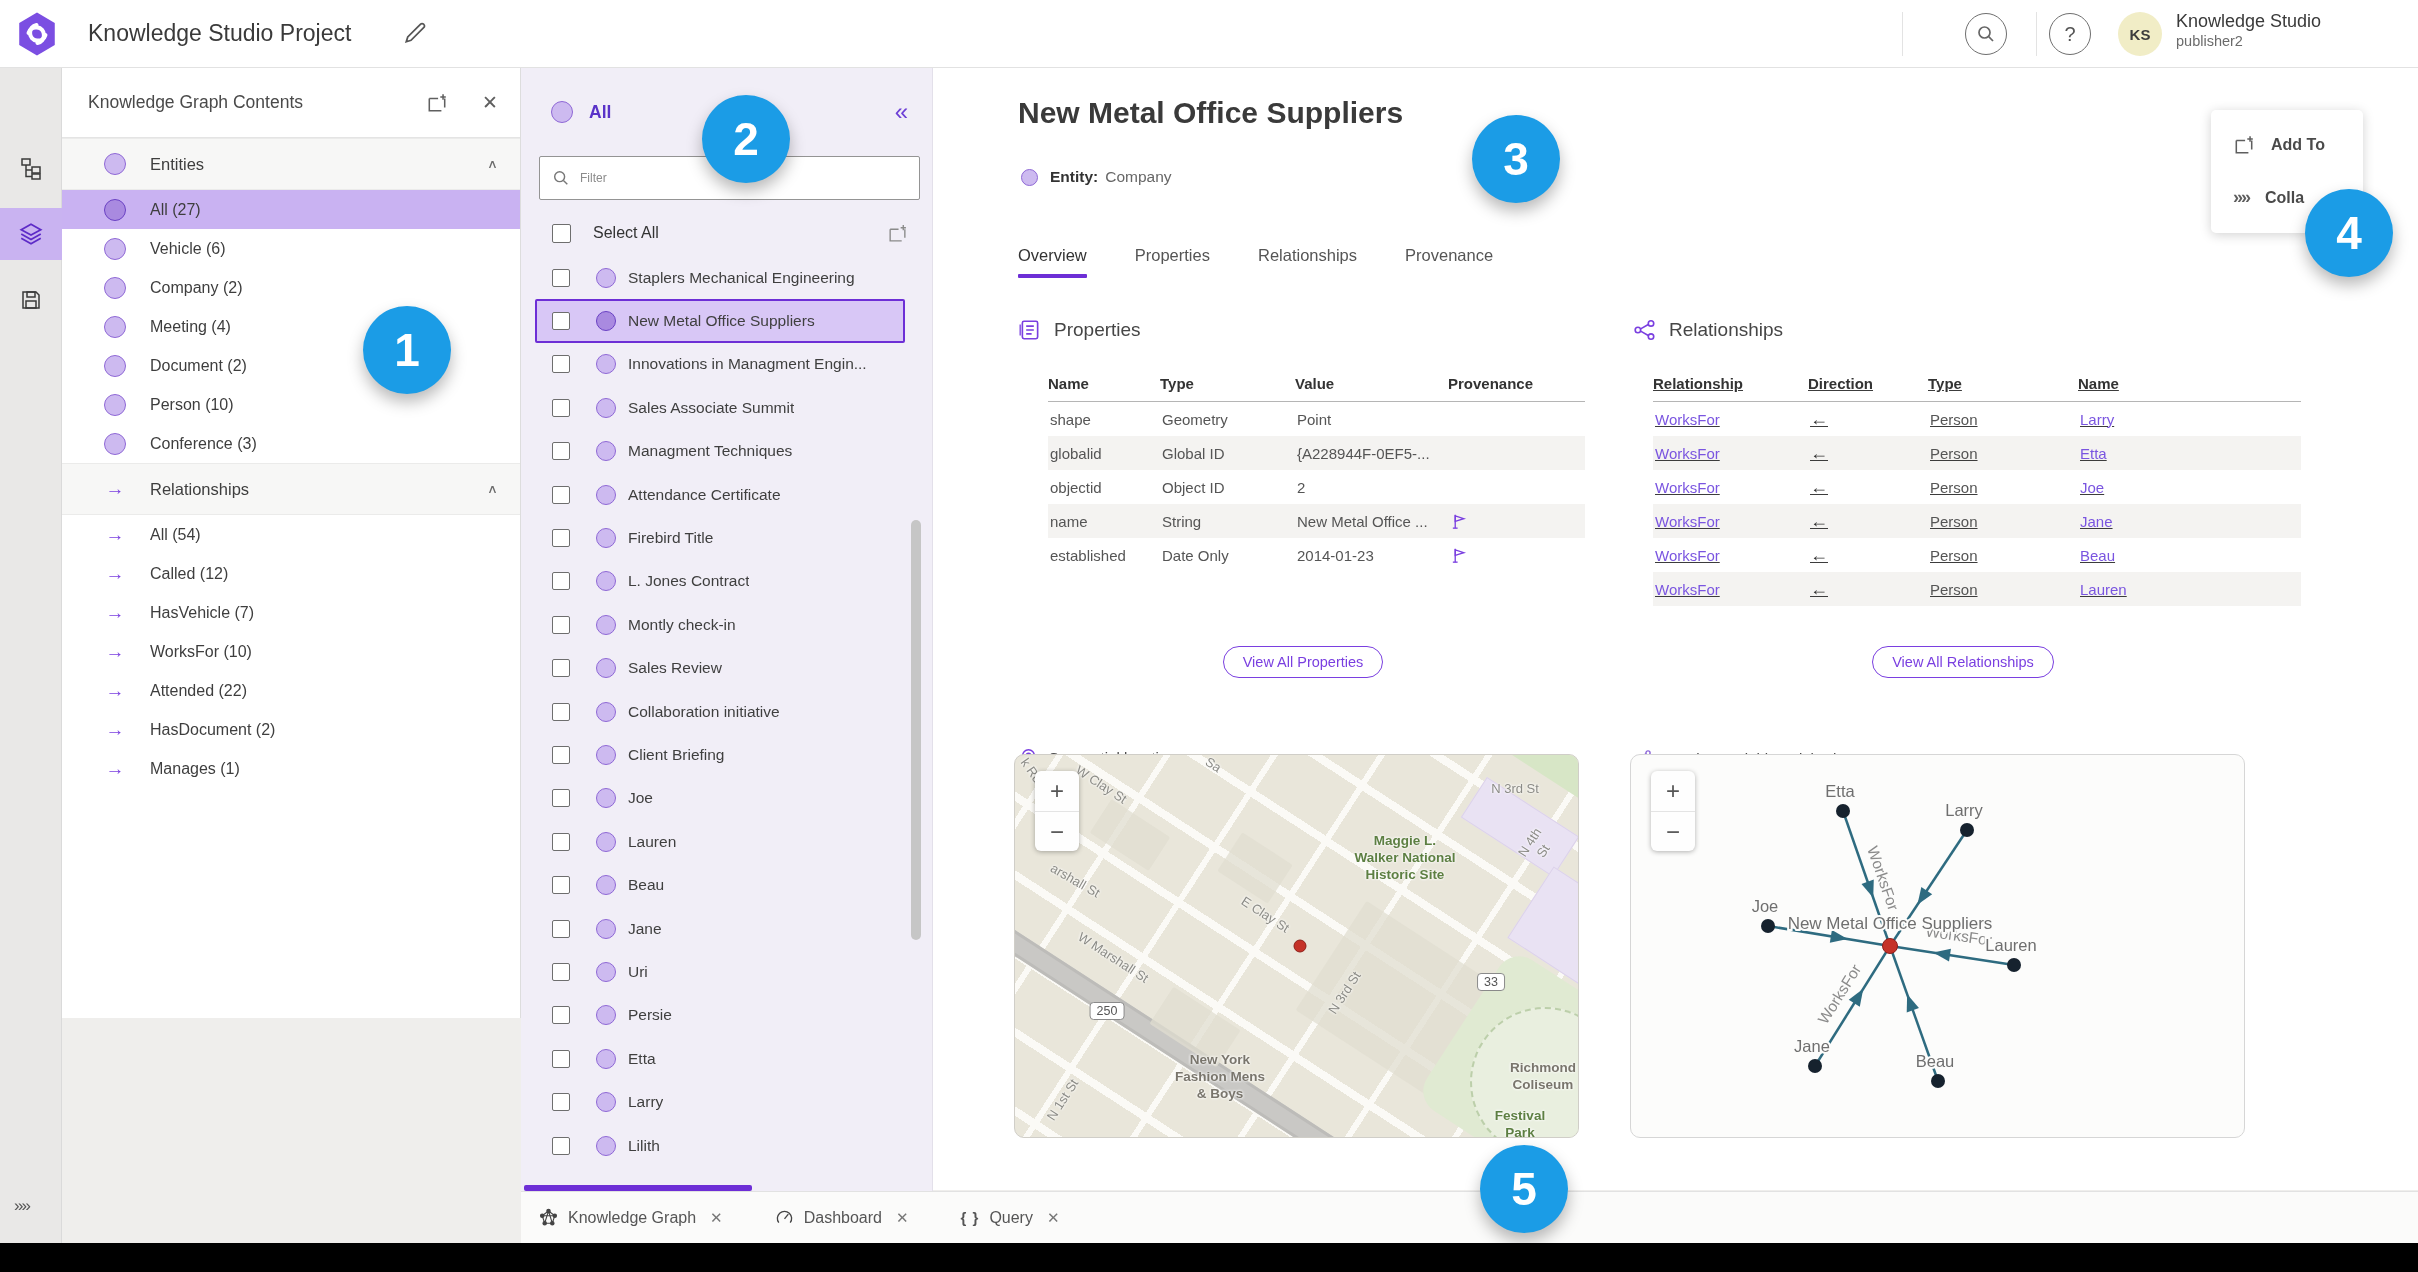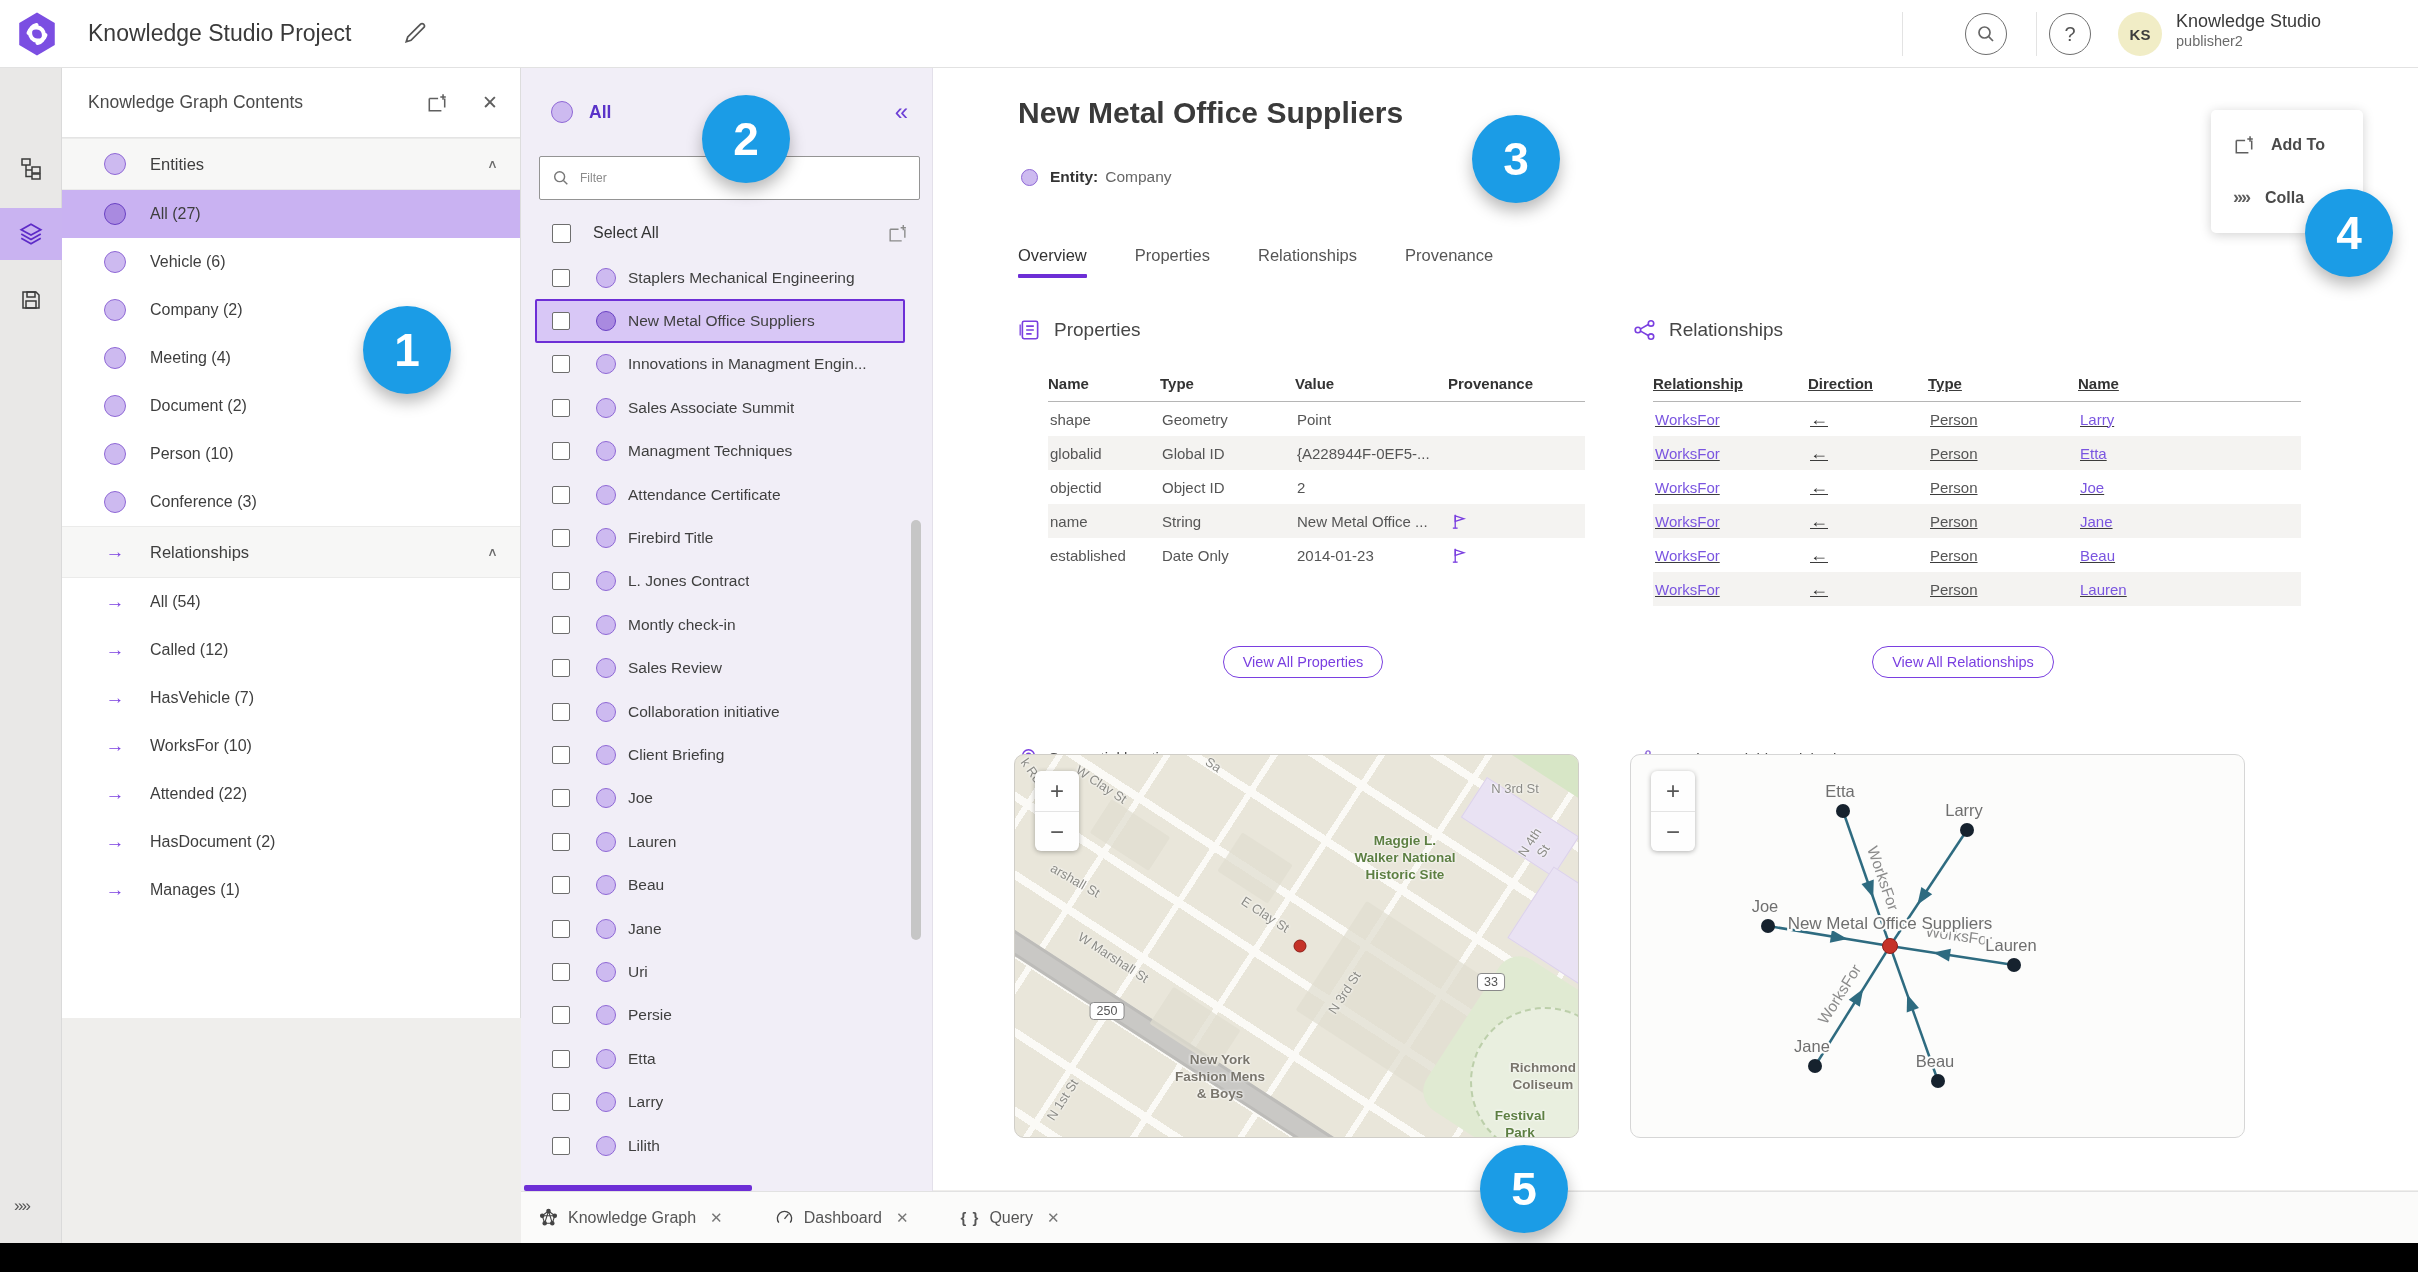--- a/index.html
+++ b/index.html
@@ -27,21 +27,21 @@
 
   
   #panel1 { left:62px; top:68px; width:459px; height:950px; background:#fff; border-right:1px solid #ddd; z-index:3; }
   #p1-head { height:70px; border-bottom:1px solid #e4e4e4; display:flex; align-items:center; padding:0 22px 0 26px; }
   #p1-title { font-size:17.5px; color:#4a4a4a; flex:1; }
   .ghost-icon { color:#5f5f5f; display:flex; align-items:center; justify-content:center; }
   #p1-add { margin-right:34px; }
   .p1-sechead { height:52px; display:flex; align-items:center; padding:0 22px 0 42px; background:#f7f7f6; border-bottom:1px solid #ebebea; border-top:1px solid #ebebea; }
   .p1-sechead .lbl { font-size:16.5px; color:#3e3e3e; flex:1; margin-left:24px; font-weight:500; }
   .chev { color:#6b6b6b; font-size:15px; transform:scaleY(.8); }
-  .p1-row { height:48px; display:flex; align-items:center; padding-left:42px; cursor:pointer; }
+  .p1-row { height:39px; display:flex; align-items:center; padding-left:42px; cursor:pointer; }
   .p1-row .lbl { font-size:16px; color:#3e3e3e; margin-left:24px; }
   .p1-row.sel { background:#c9b2f2; }
   .ent-circle { width:22px; height:22px; border-radius:50%; background:#cdbaf0; border:1.6px solid #8f68d6; flex:none; }
   .ent-circle.dark { background:#a98ae0; border-color:#6a41c4; }
   .rel-arrow { width:22px; text-align:center; color:#7a3fe0; font-size:19px; flex:none; }
 
   
   #panel2 { left:521px; top:68px; width:412px; height:1261px; background:#f1eef7; border-right:1px solid #e3e0ea; z-index:3; }
   #p2-head { height:88px; display:flex; align-items:center; padding:0 24px 0 30px; }
   #p2-head .ent-circle { width:22px; height:22px; }

